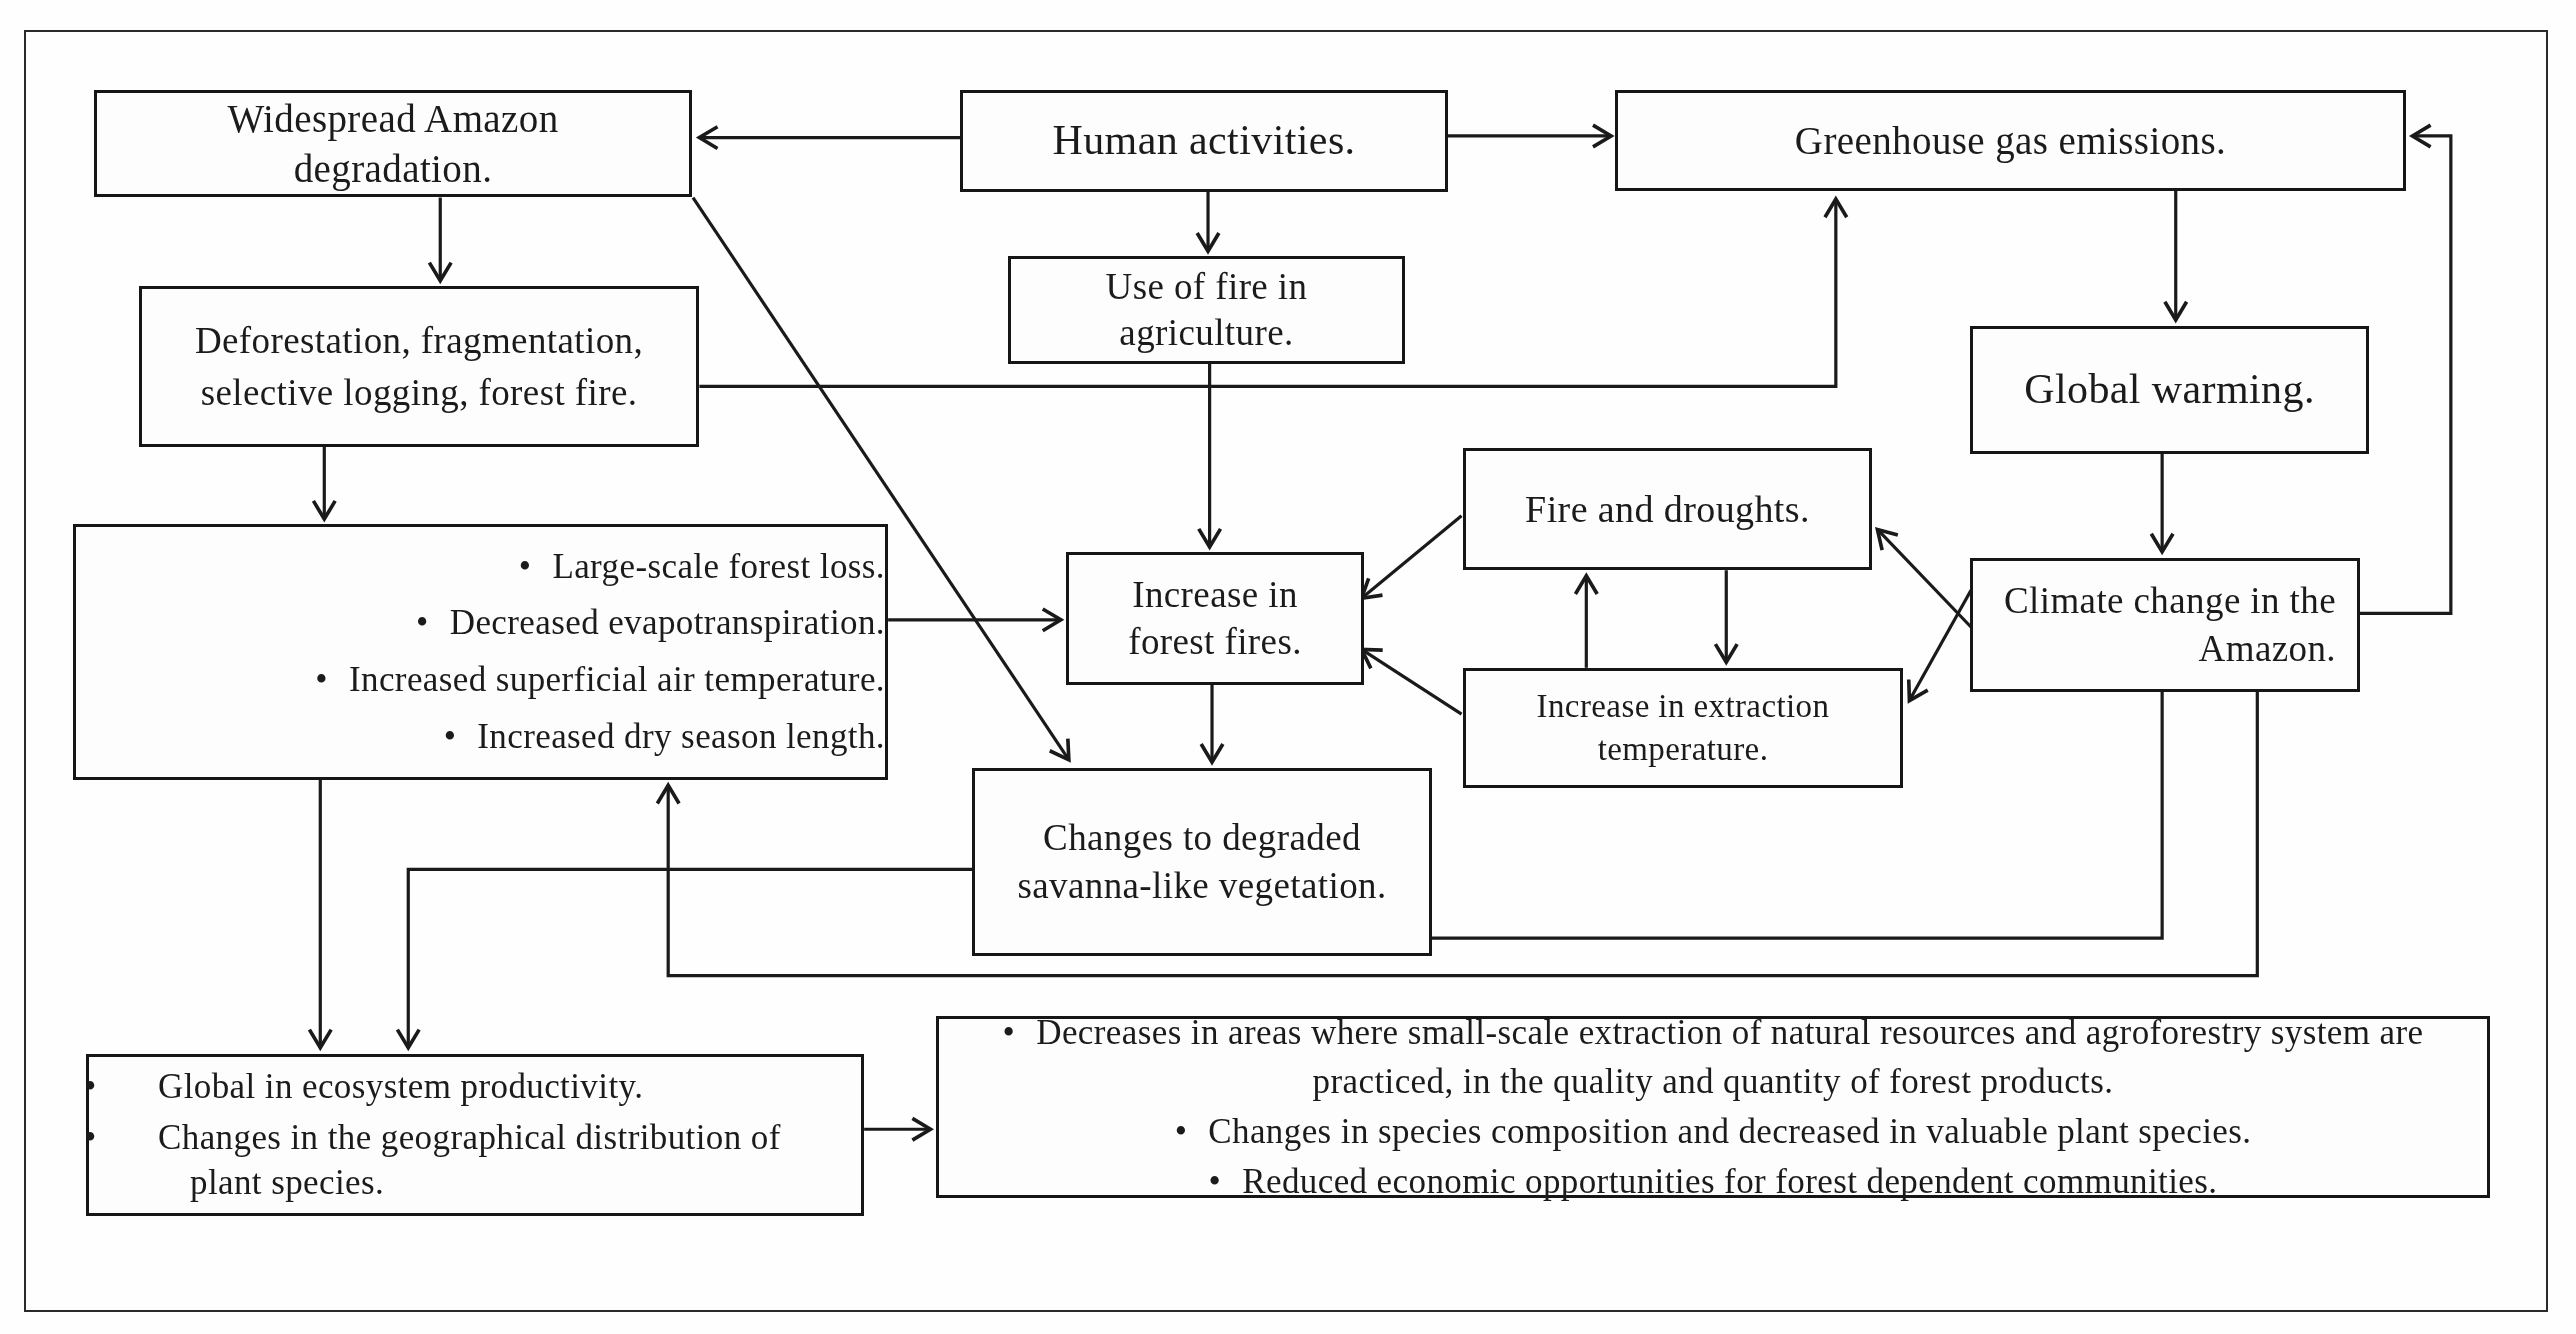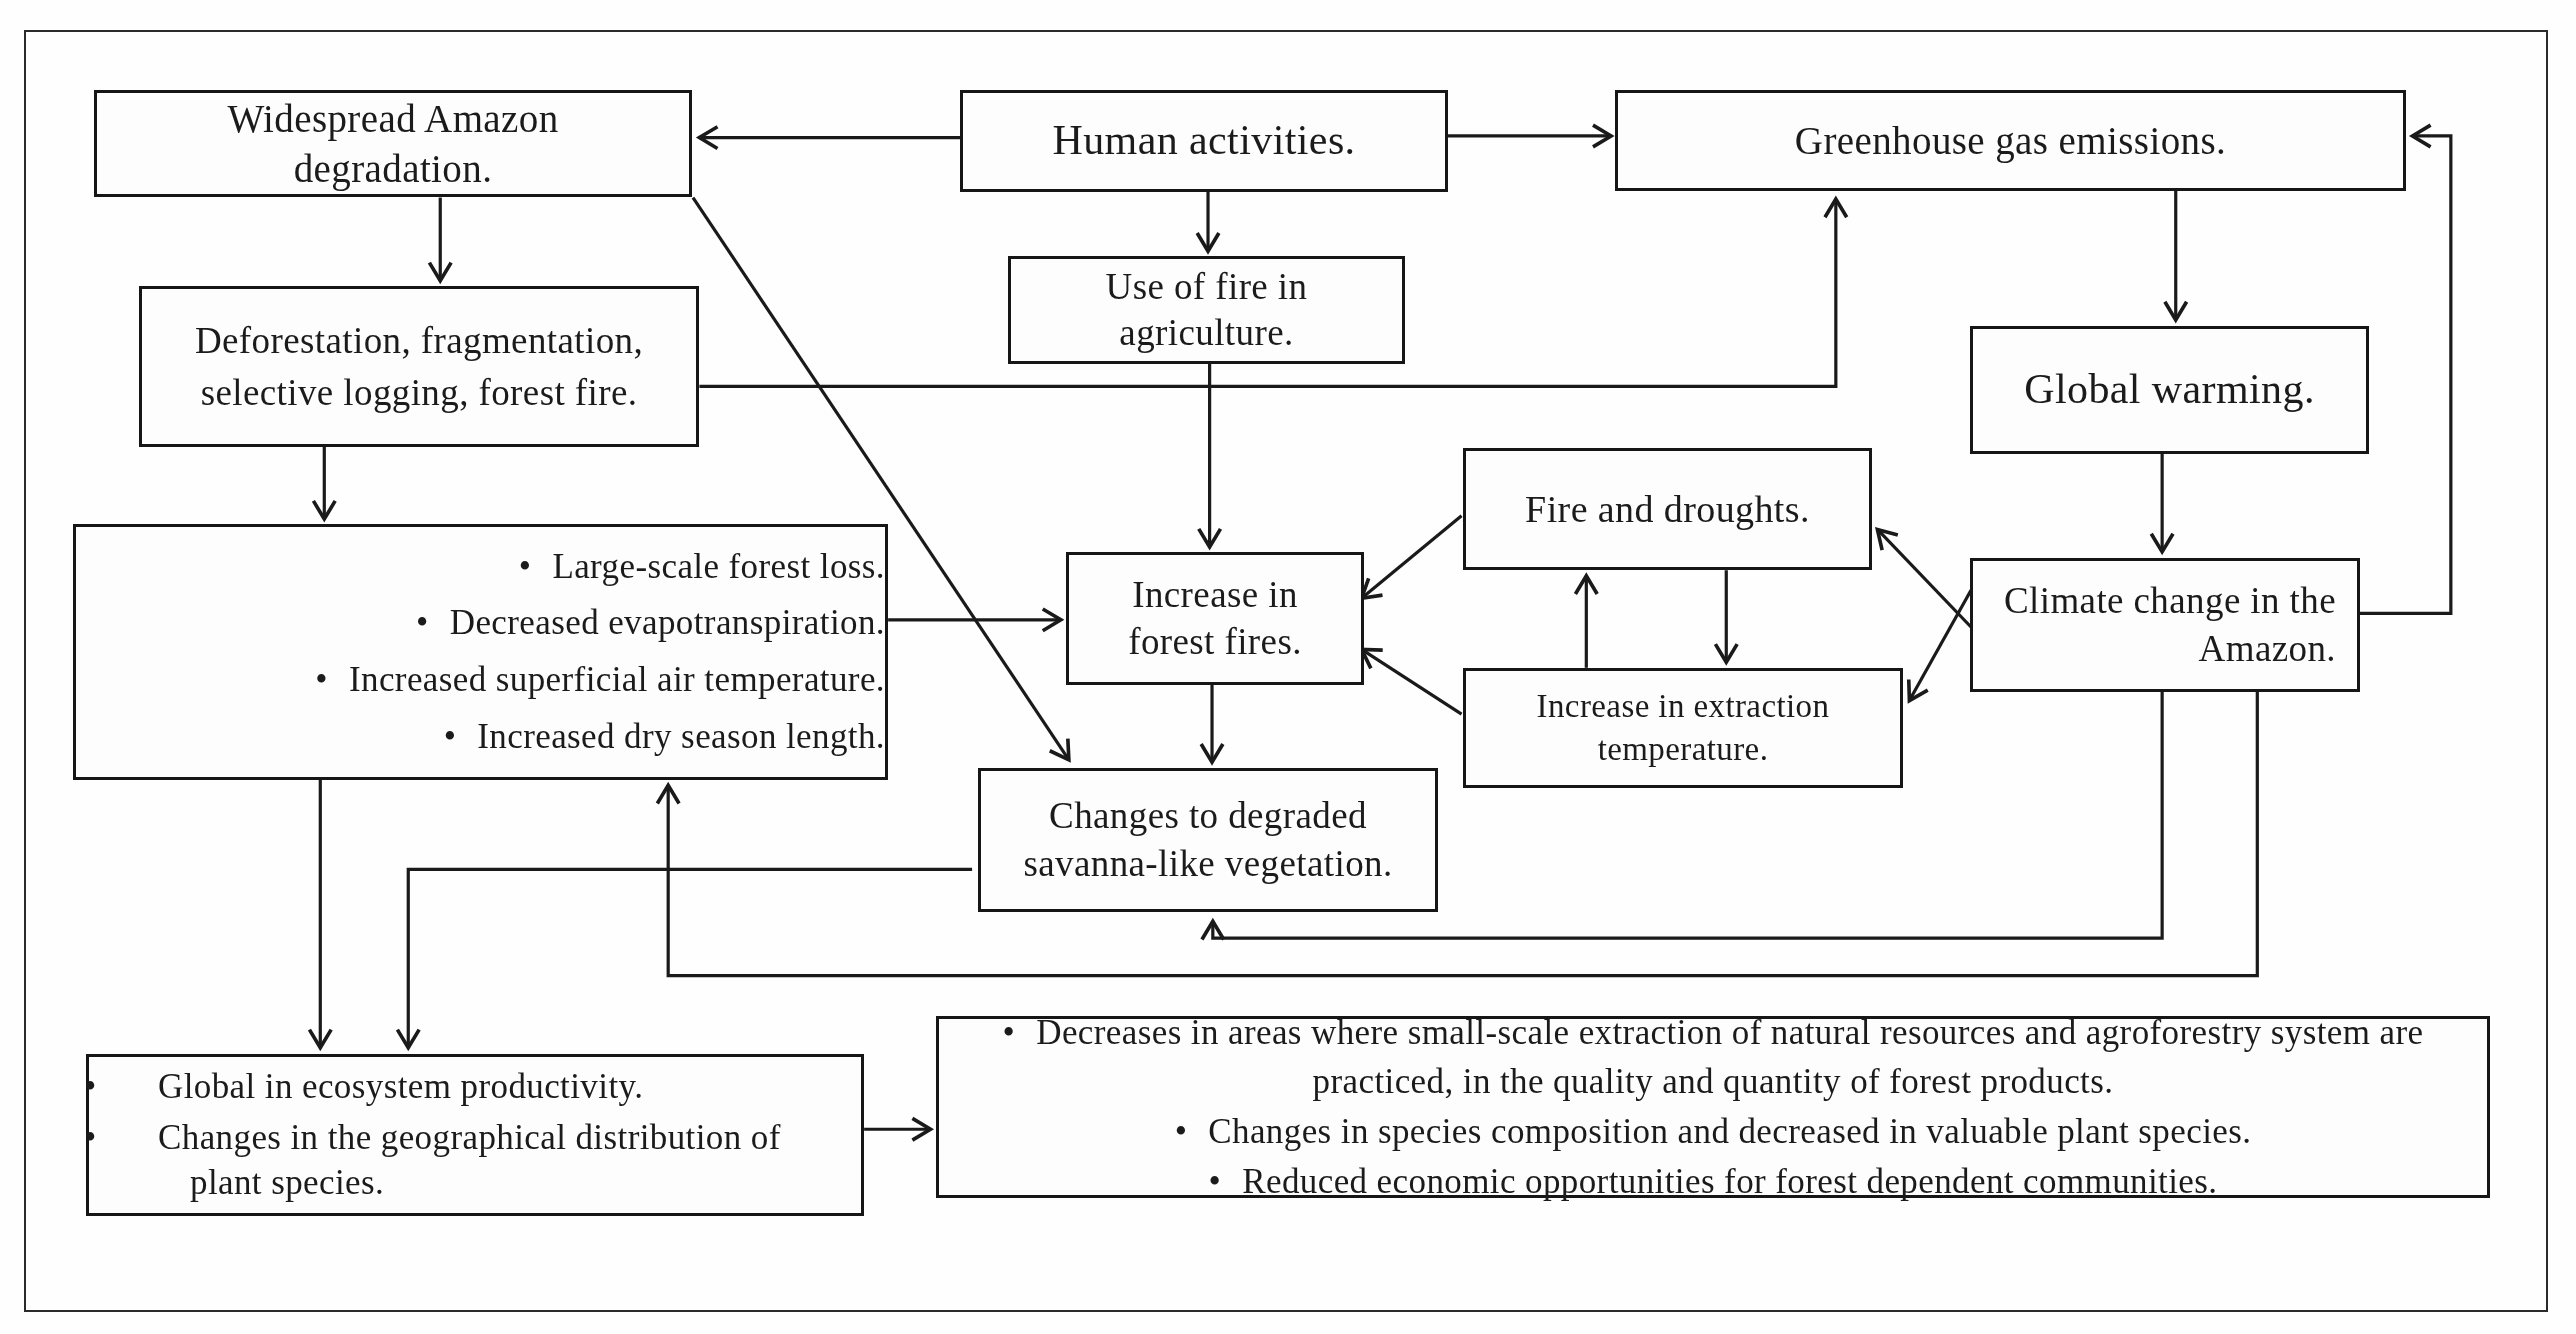--- a/index.html
+++ b/index.html
@@ -53,21 +53,21 @@
   .b-human        { left: 960px; top: 90px;  width: 488px;  height: 102px; font-size: 42px; }
   .b-greenhouse   { left: 1615px; top: 90px;  width: 791px;  height: 101px; font-size: 39px; }
   .b-fireagri     { left: 1008px; top: 256px;  width: 397px;  height: 108px; padding: 8px 48px; font-size: 37px; line-height: 1.25; }
   .b-globalwarm   { left: 1970px; top: 326px;  width: 399px;  height: 128px; font-size: 42px; }
   .b-deforest     { left: 139px;  top: 286px;  width: 560px;  height: 161px; padding: 0 24px; font-size: 37px; line-height: 1.4; }
   .b-impacts      { left: 73px;   top: 524px;  width: 815px; height: 256px; font-size: 35px; }
   .b-forestfires  { left: 1066px; top: 552px;  width: 298px;  height: 133px; padding: 0 17.6px; font-size: 37px; line-height: 1.25; }
   .b-firedroughts { left: 1463px; top: 448px;  width: 409px;  height: 122px; font-size: 38px; }
   .b-atmtemp      { left: 1463px; top: 668px;  width: 440px;  height: 120px; padding: 0 16px; font-size: 33px; line-height: 1.3; }
   .b-climate      { left: 1970px; top: 558px;  width: 390px;  height: 134px; padding: 0 21px; font-size: 37px; line-height: 1.3; text-align: right; }
-  .b-savanna      { left: 972px; top: 768px;  width: 460px;  height: 144px; padding: 0 16px; font-size: 37px; line-height: 1.3; margin-left: 6px; }
+  .b-savanna      { left: 972px; top: 768px;  width: 460px;  height: 188px; padding: 0 16px; font-size: 37px; line-height: 1.3; }
   .b-ecosystem    { left: 86px;  top: 1054px; width: 778px;  height: 162px; font-size: 35px; }
   .b-socio        { left: 936px; top: 1016px; width: 1554px; height: 182px; font-size: 35px; }
 
   .bullets { width: 100%; }
   .bullet-line::before { content: "\2022"; display: inline-block; margin-right: 21px; }
   .b-impacts .bullet-line { text-align: right; line-height: 1.62; font-family: Liberation Serif, serif; }
   .b-socio .bullet-line { text-align: center; line-height: 1.42; }
   .b-ecosystem .bullets { padding: 0 0 0 48px; }
   .b-ecosystem .bullet-line {
     text-align: left;

